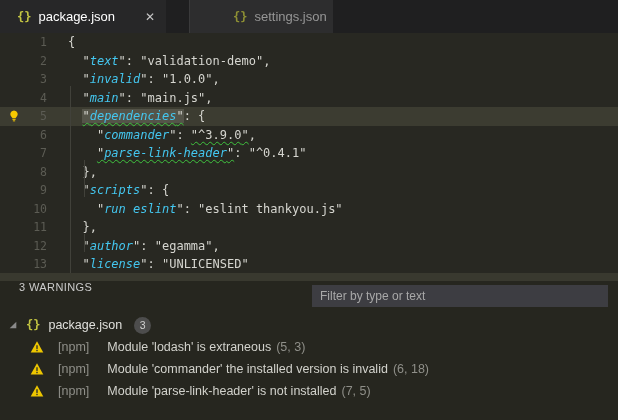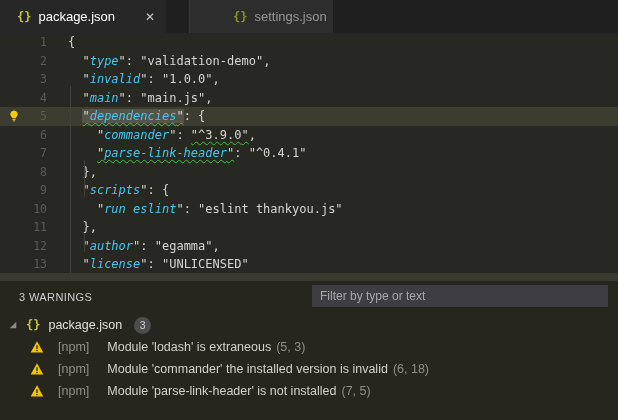--- a/index.html
+++ b/index.html
@@ -33,21 +33,21 @@
   .tk-s{color:#d6d6d0;text-align:center;}
   .tk-wrap.squiggle{text-decoration:underline;text-decoration-style:wavy;
         text-decoration-color:var(--squiggle-color);text-decoration-thickness:1px;
         text-underline-offset:2px;text-decoration-skip-ink:none;}
   .tk-wrap.selected{background:#545449;}
   .iguide{position:absolute;width:1px;background:#41413a;z-index:2;}
   .hscroll{position:absolute;left:0;top:273px;width:618px;height:8px;background:#39392f;}
 
   
   .panel{position:absolute;left:0;top:281px;width:618px;height:139px;background:#26261f;}
-  .panel-header{position:relative;height:31px;display:flex;align-items:center;}
+  .panel-header{position:relative;height:31px;display:flex;}
   .panel-title{margin-left:19px;font-size:11px;color:#cccccc;letter-spacing:.4px;}
   .filter{position:absolute;left:312px;top:4px;width:296px;height:22px;box-sizing:border-box;
           background:#3d3d42;border:none;outline:none;color:#dddddd;font-size:12px;
           font-family:"Liberation Sans",sans-serif;padding:0 8px;}
   .filter::placeholder{color:#a8a8a8;opacity:1;}
   .tree{position:absolute;left:0;top:33px;width:618px;}
   .trow{display:flex;align-items:center;height:22px;font-size:12.5px;}
   .group-row .twisty{margin-left:8px;width:10px;height:10px;flex:none;}
   .group-row .ficon{font-family:"DejaVu Sans Mono",monospace;font-weight:bold;font-size:12px;
                     color:var(--json-icon);margin-left:8px;}
@@ -82,21 +82,21 @@
         <div class="code-row">
           <div class="gutter">
             <span class="lnum">1</span>
           </div>
           <div class="code"><span class="tk-p">{</span></div>
         </div>
         <div class="code-row">
           <div class="gutter">
             <span class="lnum">2</span>
           </div>
-          <div class="code"><span class="tk-p">  </span><span class="tk-wrap"><span class="tk-p">"</span><span class="tk-k">type</span><span class="tk-p">"</span></span><span class="tk-p">: </span><span class="tk-wrap"><span class="tk-p">"</span><span class="tk-s">validation-demo</span><span class="tk-p">"</span></span><span class="tk-p">,</span></div>
+          <div class="code"><span class="tk-p">  </span><span class="tk-wrap"><span class="tk-p">"</span><span class="tk-k">text</span><span class="tk-p">"</span></span><span class="tk-p">: </span><span class="tk-wrap"><span class="tk-p">"</span><span class="tk-s">validation-demo</span><span class="tk-p">"</span></span><span class="tk-p">,</span></div>
         </div>
         <div class="code-row">
           <div class="gutter">
             <span class="lnum">3</span>
           </div>
           <div class="code"><span class="tk-p">  </span><span class="tk-wrap"><span class="tk-p">"</span><span class="tk-k">invalid</span><span class="tk-p">"</span></span><span class="tk-p">: </span><span class="tk-wrap"><span class="tk-p">"</span><span class="tk-s">1.0.0</span><span class="tk-p">"</span></span><span class="tk-p">,</span></div>
         </div>
         <div class="code-row">
           <div class="gutter">
             <span class="lnum">4</span>

